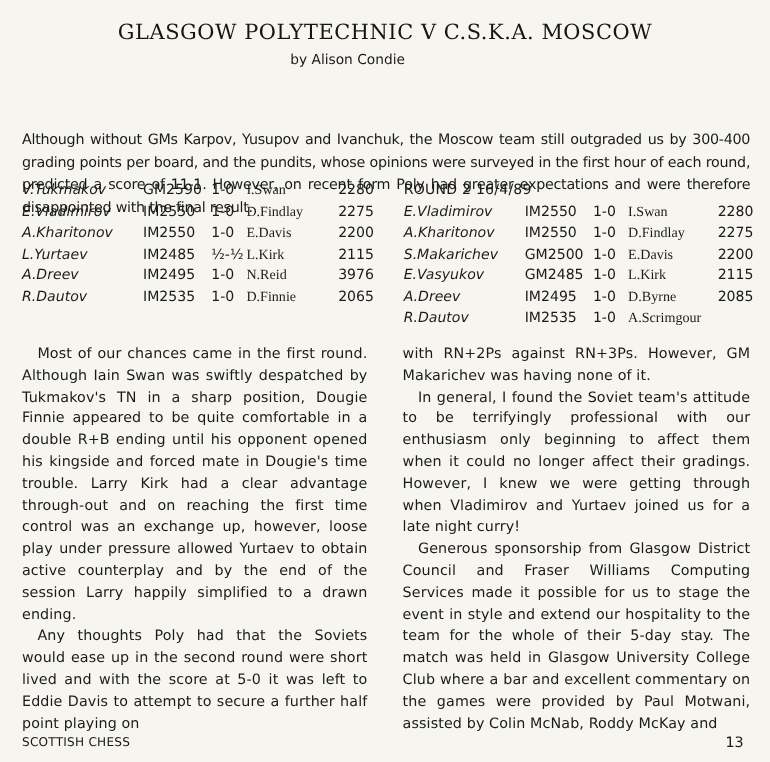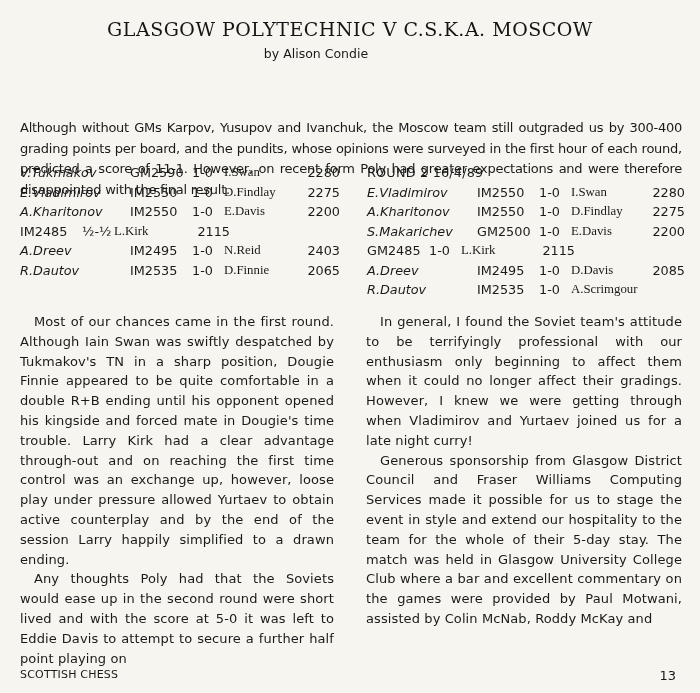--- a/index.html
+++ b/index.html
@@ -78,31 +78,32 @@
           <span class="c-br">2275</span>
         </div>
         <div class="game">
           <span class="c-w">A.Kharitonov</span>
           <span class="c-wr">IM2550</span>
           <span class="c-res">1-0</span>
           <span class="c-b">E.Davis</span>
           <span class="c-br">2200</span>
         </div>
         <div class="game">
+          <span class="c-w">L.Yurtaev</span>
           <span class="c-wr">IM2485</span>
           <span class="c-res">½-½</span>
           <span class="c-b">L.Kirk</span>
           <span class="c-br">2115</span>
         </div>
         <div class="game">
           <span class="c-w">A.Dreev</span>
           <span class="c-wr">IM2495</span>
           <span class="c-res">1-0</span>
           <span class="c-b">N.Reid</span>
-          <span class="c-br">2403</span>
+          <span class="c-br">3976</span>
         </div>
         <div class="game">
           <span class="c-w">R.Dautov</span>
           <span class="c-wr">IM2535</span>
           <span class="c-res">1-0</span>
           <span class="c-b">D.Finnie</span>
           <span class="c-br">2065</span>
         </div>
       </div>
   </div>
@@ -124,46 +125,48 @@
           <span class="c-br">2275</span>
         </div>
         <div class="game">
           <span class="c-w">S.Makarichev</span>
           <span class="c-wr">GM2500</span>
           <span class="c-res">1-0</span>
           <span class="c-b">E.Davis</span>
           <span class="c-br">2200</span>
         </div>
         <div class="game">
+          <span class="c-w">E.Vasyukov</span>
           <span class="c-wr">GM2485</span>
           <span class="c-res">1-0</span>
           <span class="c-b">L.Kirk</span>
           <span class="c-br">2115</span>
         </div>
         <div class="game">
           <span class="c-w">A.Dreev</span>
           <span class="c-wr">IM2495</span>
           <span class="c-res">1-0</span>
-          <span class="c-b">D.Davis</span>
+          <span class="c-b">D.Byrne</span>
           <span class="c-br">2085</span>
         </div>
         <div class="game">
           <span class="c-w">R.Dautov</span>
           <span class="c-wr">IM2535</span>
           <span class="c-res">1-0</span>
           <span class="c-b">A.Scrimgour</span>
           <span class="c-br"></span>
         </div>
       </div>
   </div>
 
   <div class="col left">
     <p class="ind">Most of our chances came in the first round. Although Iain Swan was swiftly despatched by Tukmakov's TN in a sharp position, Dougie Finnie appeared to be quite comfortable in a double R+B ending until his opponent opened his kingside and forced mate in Dougie's time trouble. Larry Kirk had a clear advantage through-out and on reaching the first time control was an exchange up, however, loose play under pressure allowed Yurtaev to obtain active counterplay and by the end of the session Larry happily simplified to a drawn ending.</p>
     <p class="ind">Any thoughts Poly had that the Soviets would ease up in the second round were short lived and with the score at 5-0 it was left to Eddie Davis to attempt to secure a further half point playing on</p>
   </div>
   <div class="col right">
+    <p>with RN+2Ps against RN+3Ps. However, GM Makarichev was having none of it.</p>
     <p class="ind">In general, I found the Soviet team's attitude to be terrifyingly professional with our enthusiasm only beginning to affect them when it could no longer affect their gradings. However, I knew we were getting through when Vladimirov and Yurtaev joined us for a late night curry!</p>
     <p class="ind">Generous sponsorship from Glasgow District Council and Fraser Williams Computing Services made it possible for us to stage the event in style and extend our hospitality to the team for the whole of their 5-day stay. The match was held in Glasgow University College Club where a bar and excellent commentary on the games were provided by Paul Motwani, assisted by Colin McNab, Roddy McKay and</p>
   </div>
 
   <div class="footer-left">SCOTTISH CHESS</div>
   <div class="footer-right">13</div>
 </div>
 
 </body></html>

